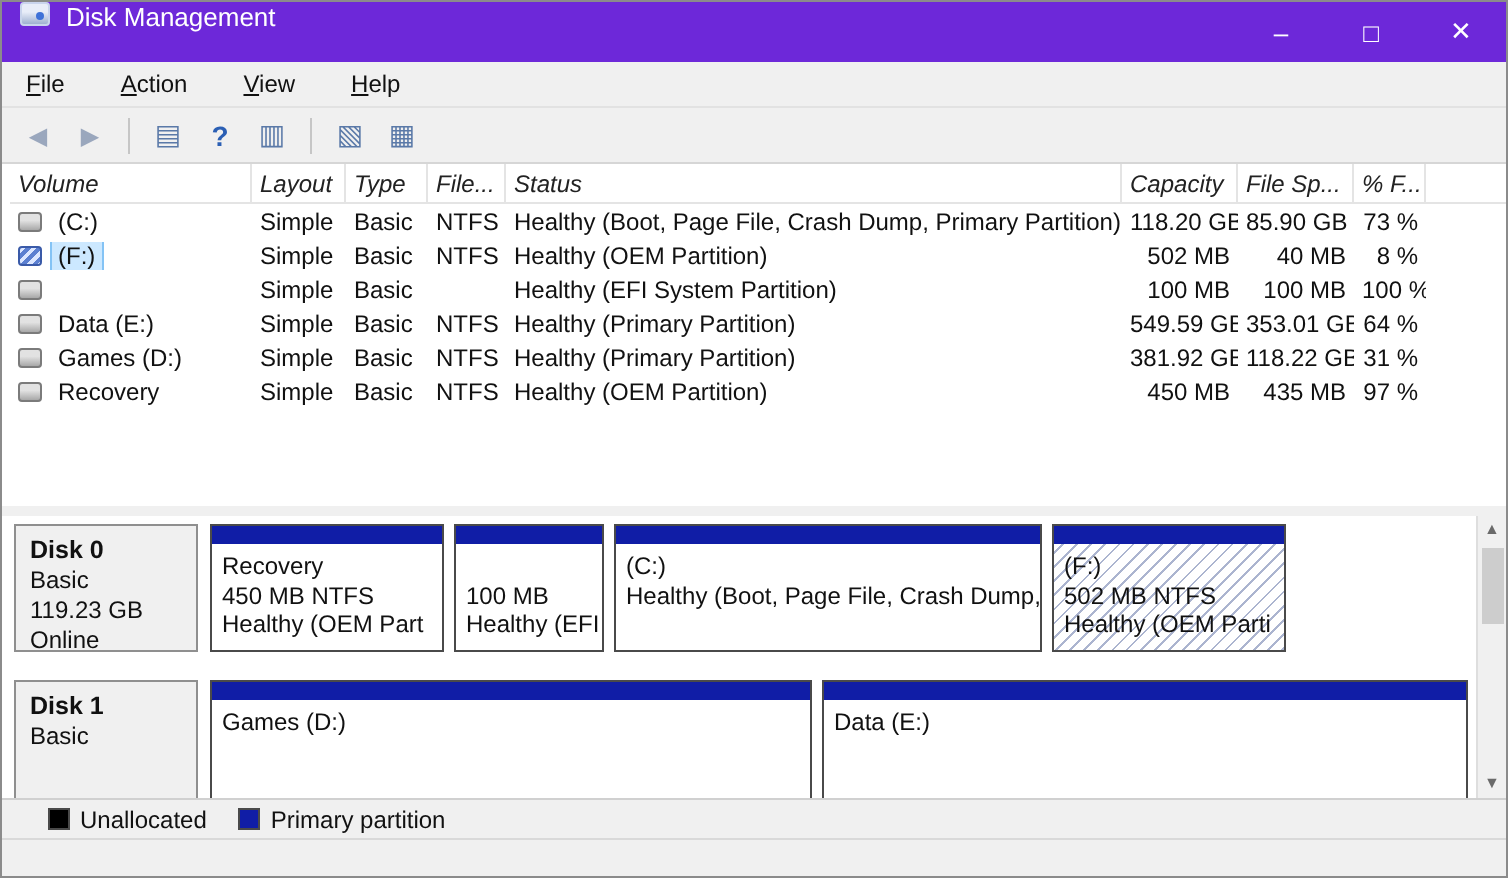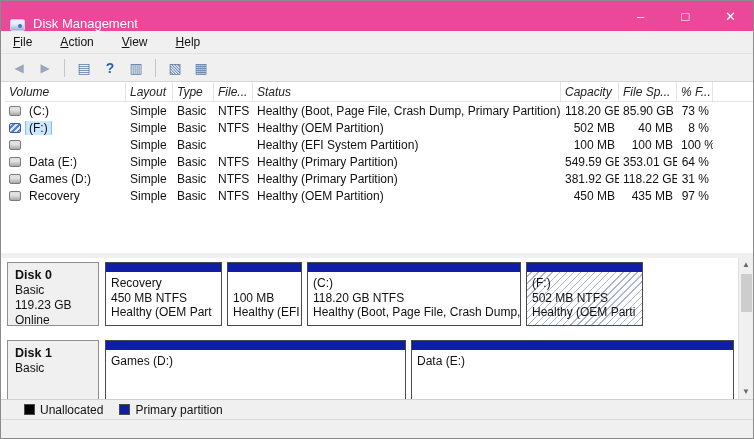--- a/index.html
+++ b/index.html
@@ -3,21 +3,21 @@
 <meta charset="utf-8">
 <style>
   * { margin:0; padding:0; box-sizing:border-box; }
   body { background:#cfcfcf; font-family:"Liberation Sans","DejaVu Sans",sans-serif; }
   .window {
     width:754px; height:439px; background:#fff; border:1px solid #8b8b8b;
     display:flex; flex-direction:column; font-size:12px; color:#111;
     position:relative; overflow:hidden;
   }
   
-  .titlebar { flex:0 0 30px; background:#ec4899; color:#fff; display:flex; align-items:flex-end; }
+  .titlebar { flex:0 0 30px; background:#6d28d9; color:#fff; display:flex; align-items:flex-start; }
   .app-icon { width:15px; height:12px; margin-left:9px; border:1px solid #c9d4ec; border-radius:2px;
     background:linear-gradient(#e8edf8 40%, #9fb0d0); position:relative; }
   .app-icon::after { content:""; position:absolute; right:2px; bottom:2px; width:4px; height:4px;
     border-radius:50%; background:#3f72d8; }
   .title { margin-left:8px; font-size:13px; }
   .controls { margin-left:auto; display:flex; height:100%; }
   .ctrl { width:45px; height:100%; display:flex; align-items:center; justify-content:center;
     font-size:13px; color:#fff; cursor:default; }
   
   .menubar { flex:0 0 23px; background:#f0f0f0; display:flex; align-items:center; padding-left:4px;
@@ -253,21 +253,20 @@
           <div class="pbody">
             <div>&nbsp;</div>
             <div>100 MB</div>
             <div>Healthy (EFI S</div>
           </div>
         </div>
         <div class="partition" style="width:214px">
           <div class="strip"></div>
           <div class="pbody">
             <div>(C:)</div>
-            <div>118.20 GB NTFS</div>
             <div>Healthy (Boot, Page File, Crash Dump,</div>
           </div>
         </div>
         <div class="partition hatched" style="width:117px">
           <div class="strip"></div>
           <div class="pbody">
             <div>(F:)</div>
             <div>502 MB NTFS</div>
             <div>Healthy (OEM Parti</div>
           </div>

